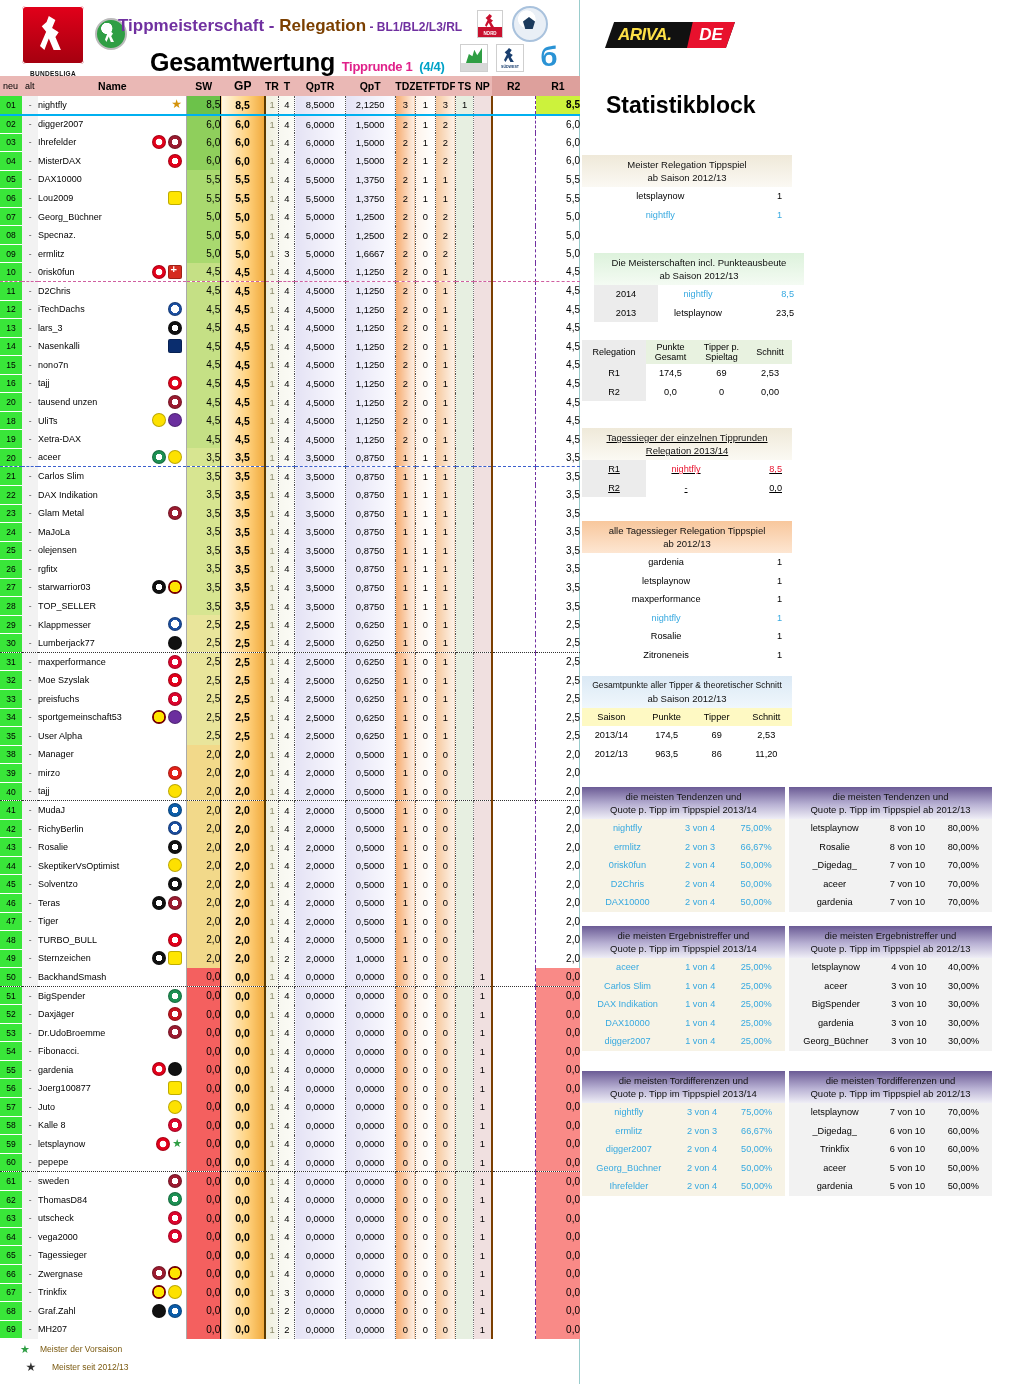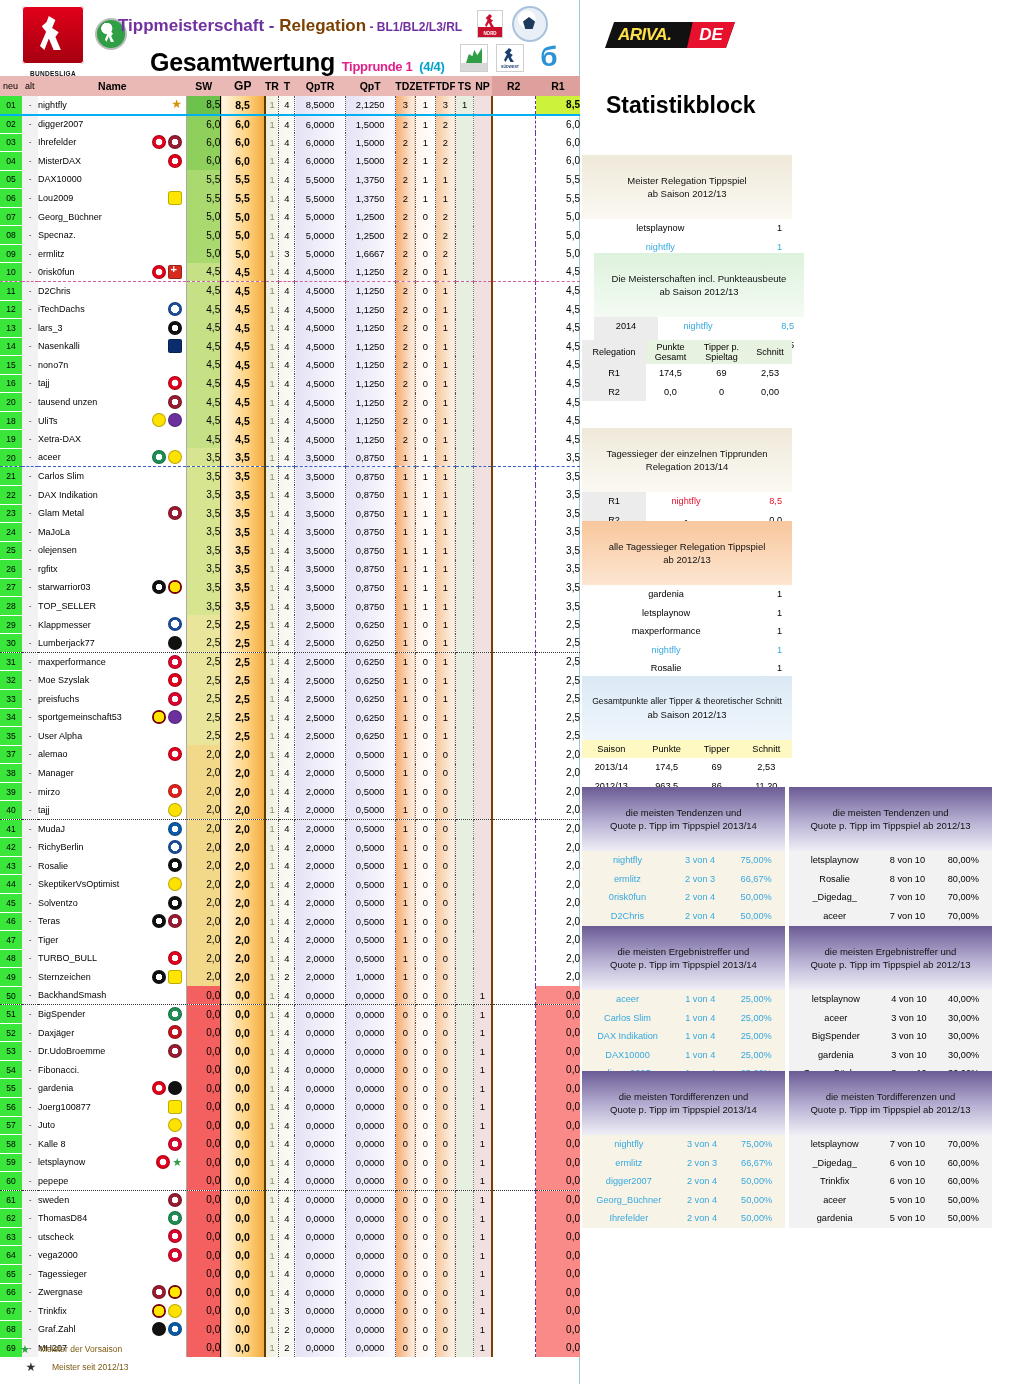--- a/index.html
+++ b/index.html
@@ -110,21 +110,21 @@
 
   
   #right{position:absolute;left:582px;top:0;width:435px;height:1384px;}
   .ariva{position:absolute;left:23px;top:22px;width:130px;height:26px;background:#111;
     clip-path:polygon(7% 0,100% 0,93% 100%,0 100%);display:flex;align-items:center;}
   .ariva .a1{color:#fde047;font-style:italic;font-weight:bold;font-size:17px;padding-left:13px;letter-spacing:-.5px;}
   .ariva .a2{position:absolute;right:0;top:0;bottom:0;width:48px;background:#e8112d;clip-path:polygon(12% 0,100% 0,93% 100%,0 100%);color:#fff;font-style:italic;font-weight:bold;font-size:17px;display:flex;align-items:center;justify-content:center;}
   .stb{position:absolute;left:24px;top:92px;font-size:23px;font-weight:bold;color:#000;}
 
   .box{position:absolute;background:#fff;}
-  .bt{text-align:center;font-size:9.5px;padding:19px 2px;line-height:13px;color:#111;}
+  .bt{text-align:center;font-size:9.5px;padding:3px 2px;line-height:13px;color:#111;}
   .bt.beige{background:linear-gradient(180deg,#efe9d9,#fbf9f3);}
   .bt.green{background:linear-gradient(180deg,#ddf2dc,#f4fbf3);}
   .bt.orange{background:linear-gradient(180deg,#f8c79c,#fde6d2);}
   .bt.blue{background:linear-gradient(180deg,#dbe9f5,#f0f7fc);}
   .bt.purple{background:linear-gradient(180deg,#6b5b95,#efeef6);color:#111;}
   .btab{width:100%;border-collapse:collapse;font-size:9.2px;}
   .btab td{padding:2px 4px;height:14px;}
   .btab td.lbl{text-align:center;}
   .btab td.num{text-align:right;padding-right:10px;}
   .btab td.c{text-align:center;}
@@ -861,40 +861,20 @@
           <td class="qpt">0,6250</td>
           <td class="tdz">1</td>
           <td class="etf">0</td>
           <td class="tdf">1</td>
           <td class="ts"></td>
           <td class="np"></td>
           <td class="r2"></td>
           <td class="r1">2,5</td>
         </tr>
         <tr class="">
-          <td class="rank">37</td>
-          <td class="alt">-</td>
-          <td class="name"><span>alemao</span><span class="name-icons">
-              <span class="club c-koeln"></span>
-            </span></td>
-          <td class="sw sw-g">2,0</td>
-          <td class="gp">2,0</td>
-          <td class="tr">1</td>
-          <td class="t">4</td>
-          <td class="qptr">2,0000</td>
-          <td class="qpt">0,5000</td>
-          <td class="tdz">1</td>
-          <td class="etf">0</td>
-          <td class="tdf">0</td>
-          <td class="ts"></td>
-          <td class="np"></td>
-          <td class="r2"></td>
-          <td class="r1">2,0</td>
-        </tr>
-        <tr class="">
           <td class="rank">38</td>
           <td class="alt">-</td>
           <td class="name"><span>Manager</span><span class="name-icons"></span></td>
           <td class="sw sw-g">2,0</td>
           <td class="gp">2,0</td>
           <td class="tr">1</td>
           <td class="t">4</td>
           <td class="qptr">2,0000</td>
           <td class="qpt">0,5000</td>
           <td class="tdz">1</td>
@@ -1608,21 +1588,21 @@
           <tr>
             <td class="greybg c">R2</td>
             <td class="c">0,0</td>
             <td class="c">0</td>
             <td class="c">0,00</td>
           </tr>
         </tbody>
     </table>
   </div>
 
-  <div class="box" style="left:0px;top:428px;width:210px;">
+  <div class="box" style="left:0px;top:428px;width:210px;text-decoration:underline;">
     <div class="bt beige">
       <div>Tagessieger der einzelnen Tipprunden</div>
       <div>Relegation 2013/14</div>
     </div>
     <table class="btab">
         <tbody id="tse-body">
           <tr>
             <td class="greybg c" style="width:56px">R1</td>
             <td class="lbl nfr">nightfly</td>
             <td class="num nfr" style="width:52px">8,5</td>

